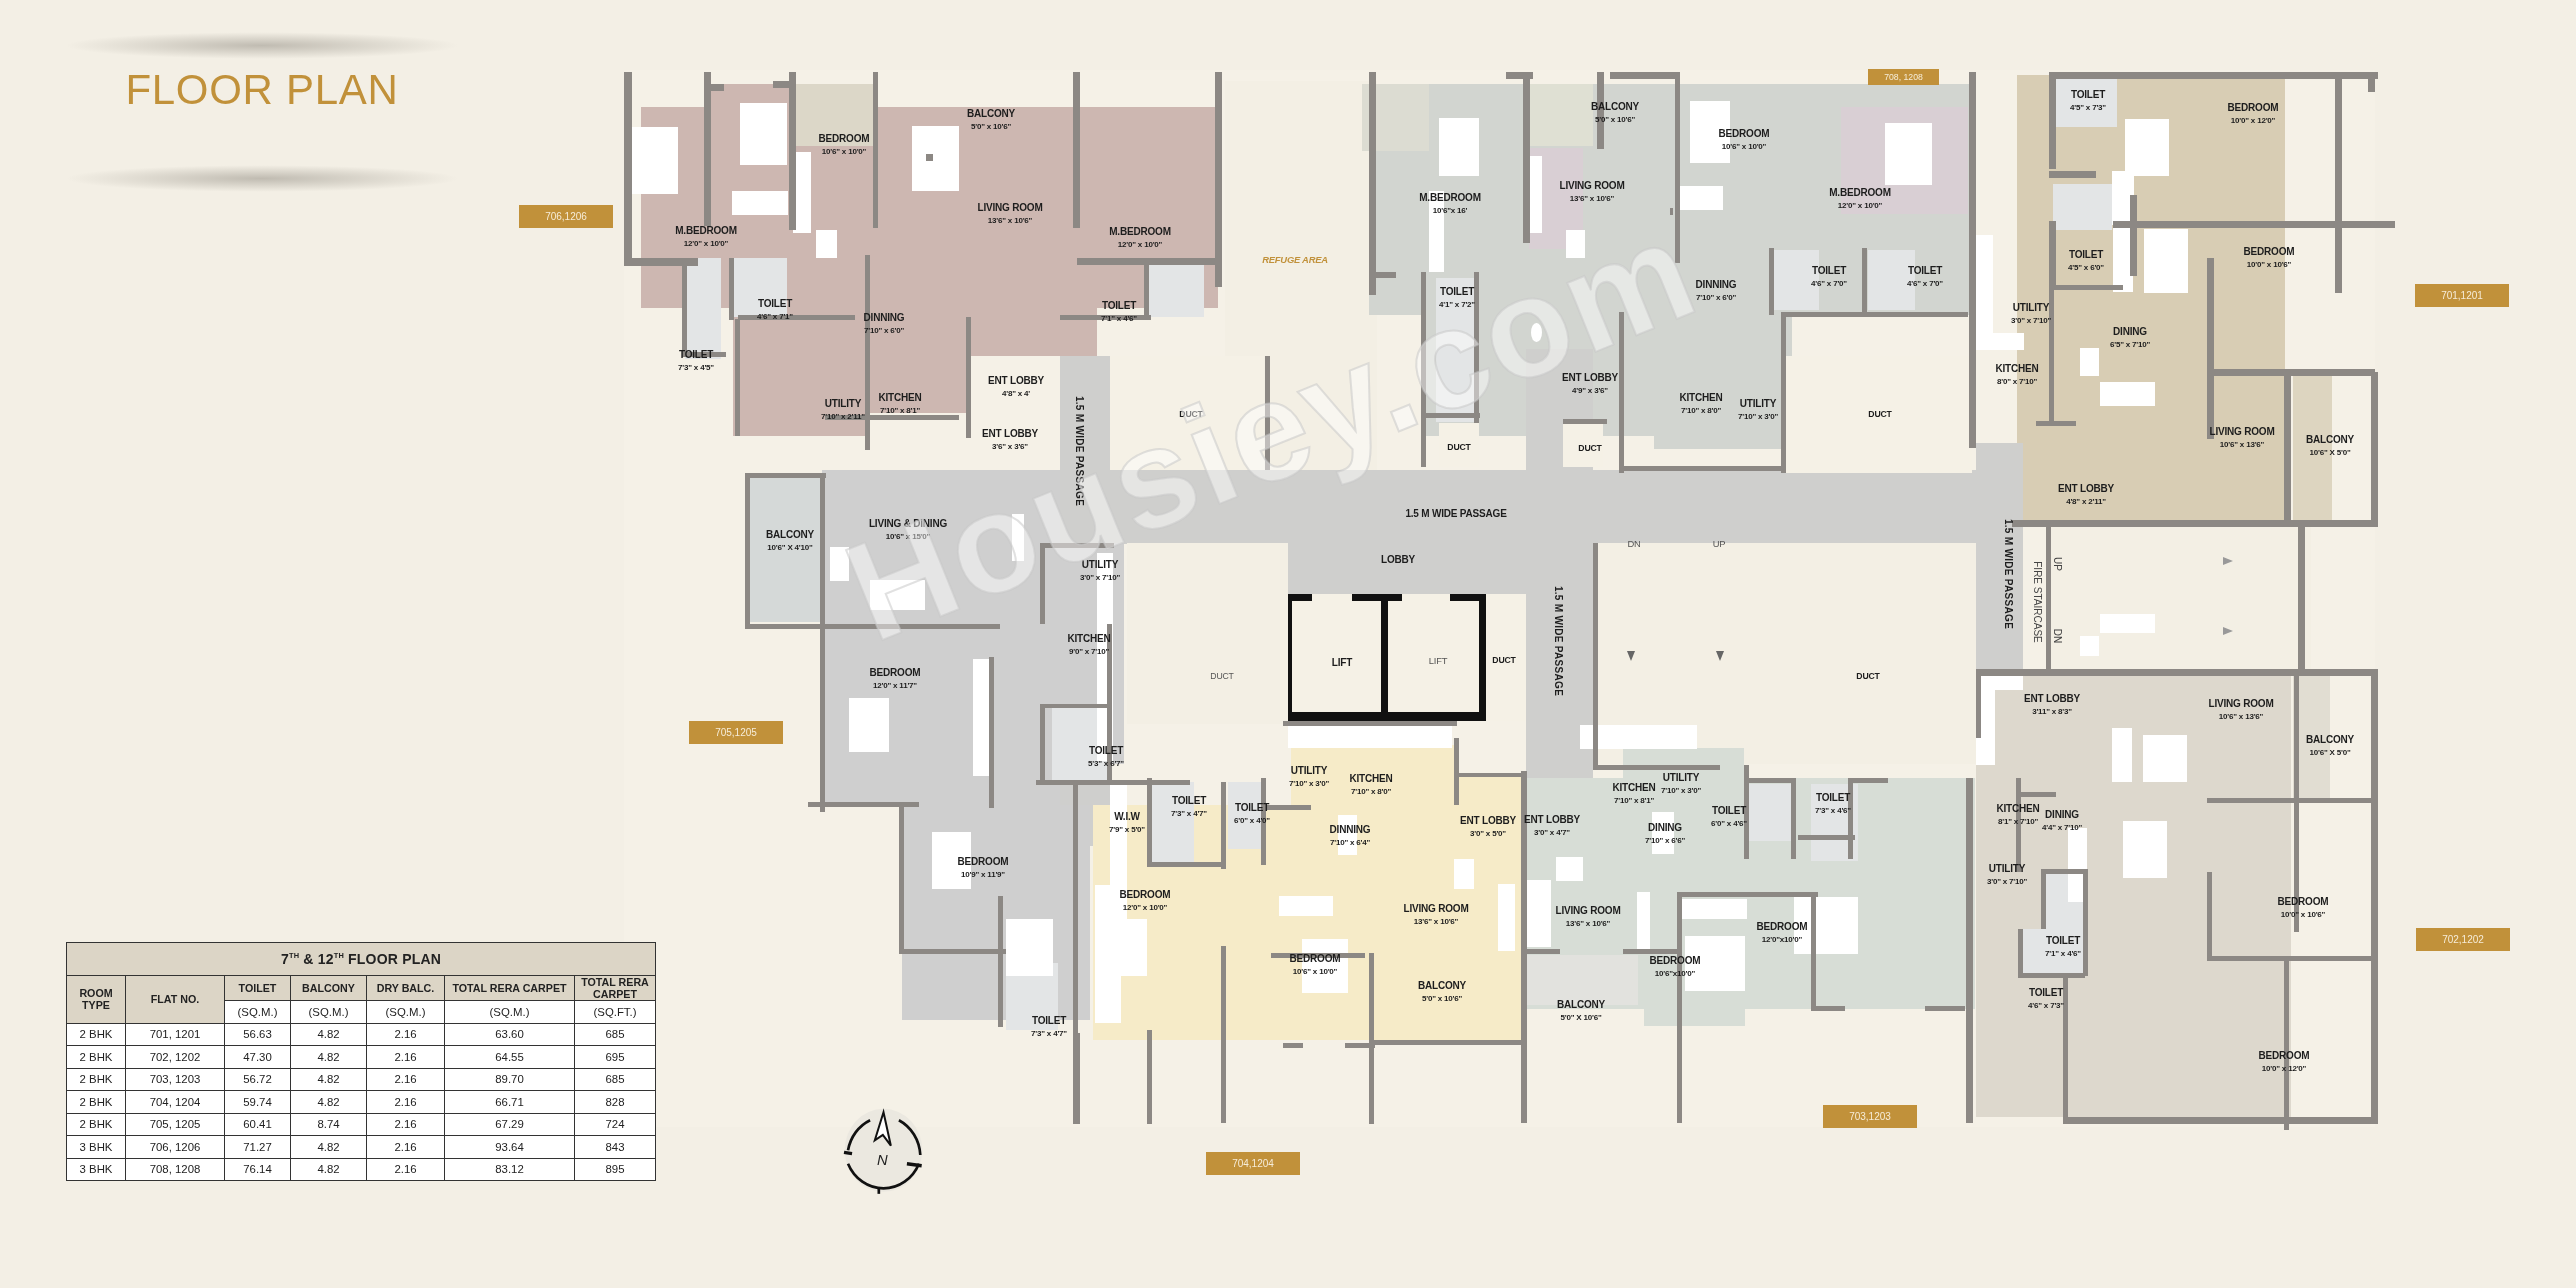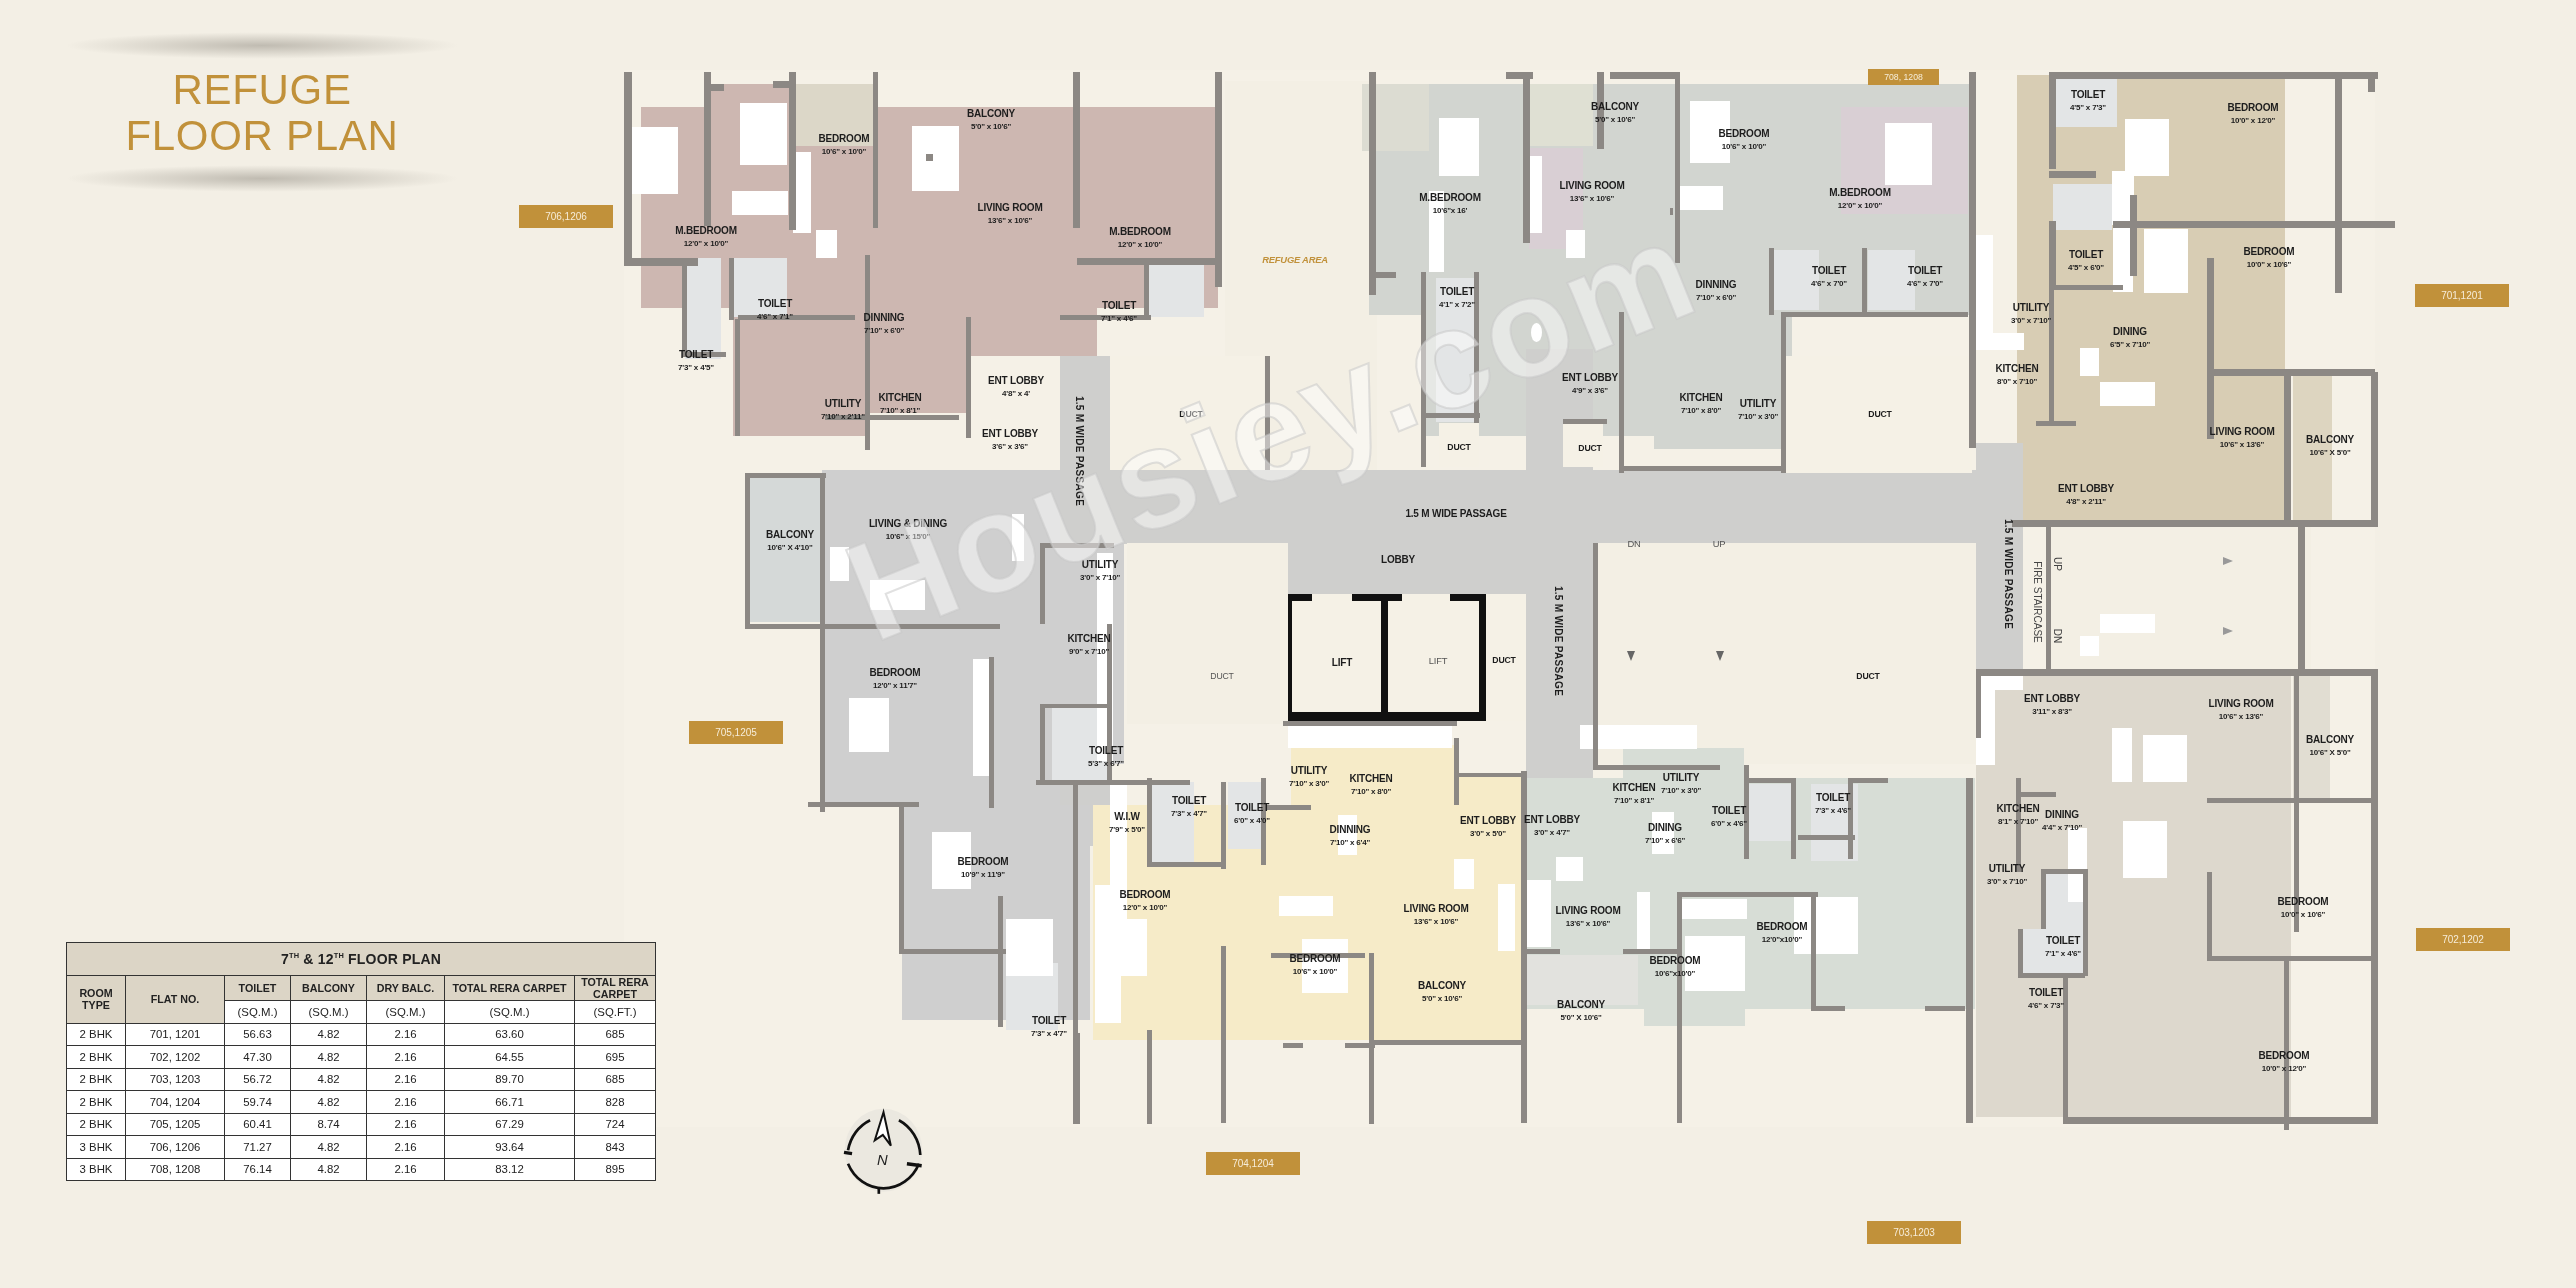--- a/index.html
+++ b/index.html
@@ -66,21 +66,20 @@
   sup { font-size:7.4px; }
   
   .compass { left:840px; top:1100px; width:87px; height:94px; }
 </style>
 </head>
 <body>
 
 <div class="abs title-wrap">
   <div class="title-shade-top"></div>
   <div class="title-text">
-    <div>REFUGE</div>
     <div>FLOOR PLAN</div>
   </div>
   <div class="title-shade-bot"></div>
 </div>
 
 <div class="abs" style="left:0;top:0;width:2576px;height:1288px;">
 
   <div class="room" style="left:624px;top:70px;width:1751px;height:1057px;background:#f5f1e7;"></div>
 
   <div class="room" style="left:641px;top:107px;width:577px;height:201px;background:#cdb7b1;"></div>
@@ -466,21 +465,21 @@
   <div class="label" style="left:1675px;top:968px;"><span>BEDROOM</span><span class="dim">10'6"x10'0"</span></div>
   <div class="label" style="left:1782px;top:934px;"><span>BEDROOM</span><span class="dim">12'0"x10'0"</span></div>
   <div class="label" style="left:1581px;top:1012px;"><span>BALCONY</span><span class="dim">5'0" X 10'6"</span></div>
 
   <div class="unit-tag" style="left:519px;top:205px;">706,1206</div>
   <div class="unit-tag" style="left:1868px;top:69px;width:71px;height:16px;line-height:16px;font-size:8.7px;">708, 1208</div>
   <div class="unit-tag" style="left:2415px;top:284px;">701,1201</div>
   <div class="unit-tag" style="left:689px;top:721px;">705,1205</div>
   <div class="unit-tag" style="left:2416px;top:928px;">702,1202</div>
   <div class="unit-tag" style="left:1206px;top:1152px;">704,1204</div>
-  <div class="unit-tag" style="left:1823px;top:1221px;margin-left:44px;">703,1203</div>
+  <div class="unit-tag" style="left:1823px;top:1105px;">703,1203</div>
 
   <div class="watermark">Housiey.com</div>
 </div>
 
 <div class="abs compass">
   <svg width="87" height="94" viewBox="0 0 130 140">
     <ellipse cx="65" cy="75" rx="58" ry="62" fill="#ebe8e0" stroke="none"></ellipse>
     <path d="M45 30 A58 62 0 0 0 12 75" fill="none" stroke="#111" stroke-width="4"></path>
     <path d="M12 95 A58 62 0 0 0 118 95" fill="none" stroke="#111" stroke-width="4"></path>
     <path d="M88 30 A58 62 0 0 1 120 82" fill="none" stroke="#111" stroke-width="4"></path>

